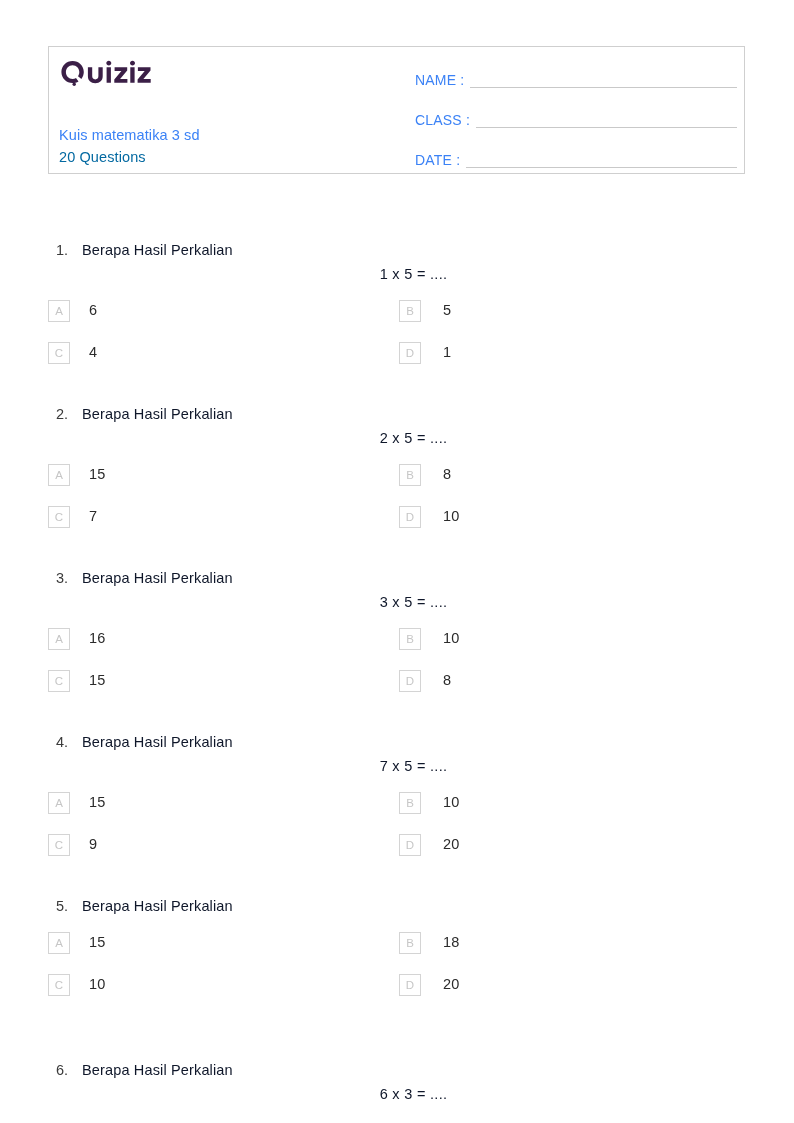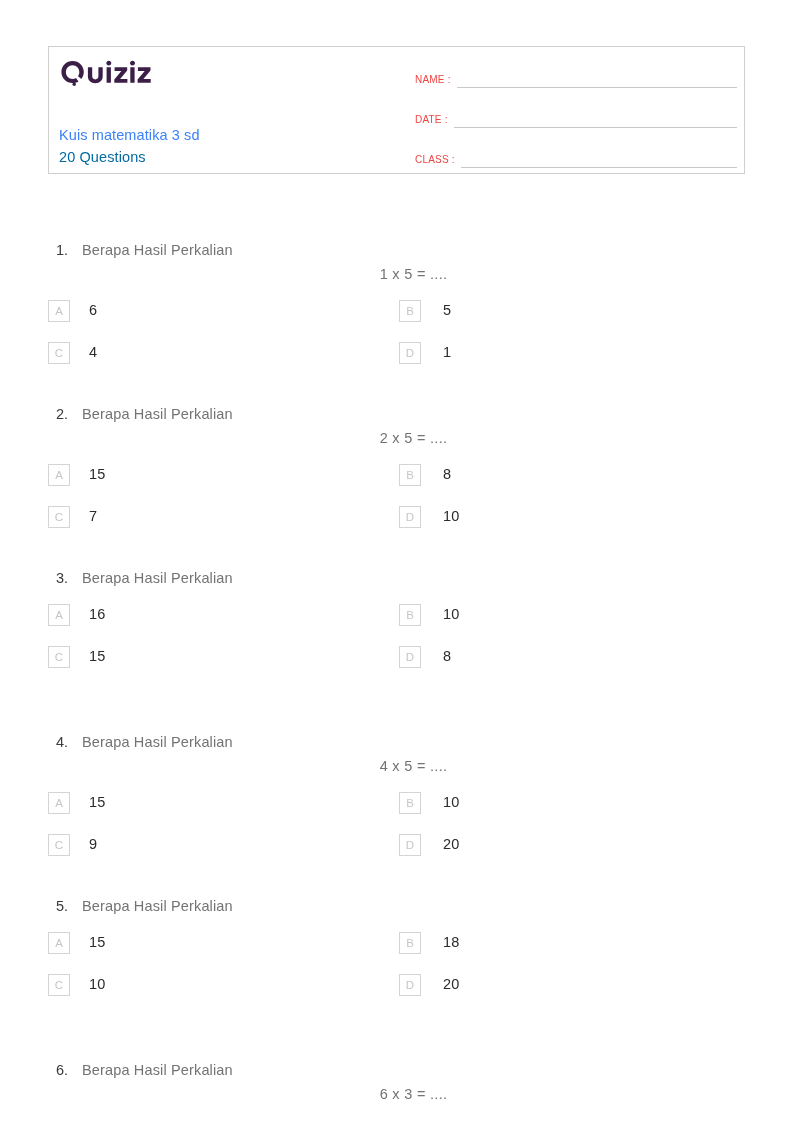--- a/index.html
+++ b/index.html
@@ -77,23 +77,23 @@
     width: 322px;
   }
   .field-row {
     display: flex;
     align-items: flex-end;
     height: 28px;
     margin-bottom: 12px;
   }
   .field-row:last-child { margin-bottom: 0; }
   .field-label {
-    font-size: 10px;
+    font-size: 14px;
     line-height: 18px;
-    color: #ef4444;
+    color: #3b82f6;
     white-space: nowrap;
     letter-spacing: 0.2px;
     padding-bottom: 2px;
     text-align: center;
   }
   .field-line {
     flex: 1 1 auto;
     height: 1px;
     background: #c9c9c9;
     margin-left: 6px;
@@ -125,21 +125,21 @@
     padding-right: 14px;
     box-sizing: border-box;
     font-size: 14.5px;
     line-height: 24px;
     color: #3a3a3a;
   }
   .q-text {
     flex: 1 1 auto;
     font-size: 14.5px;
     line-height: 24px;
-    color: #737373;
+    color: #0f172a;
     letter-spacing: 0.15px;
   }
   .q-line2 {
     display: block;
     letter-spacing: 0.3px;
     text-align: center;
   }
 
   .options {
     position: relative;
@@ -213,27 +213,27 @@
       <div class="quiz-title">Kuis matematika 3 sd</div>
       <div class="quiz-count">20 Questions</div>
     </div>
 
     <div class="fields">
       <div class="field-row">
         <span class="field-label">NAME :</span>
         <span class="field-line"></span>
       </div>
       <div class="field-row">
+        <span class="field-label">CLASS :</span>
+        <span class="field-line"></span>
+      </div>
+      <div class="field-row">
         <span class="field-label">DATE  :</span>
         <span class="field-line"></span>
       </div>
-      <div class="field-row">
-        <span class="field-label">CLASS :</span>
-        <span class="field-line"></span>
-      </div>
     </div>
 
   </div>
 
   <div class="questions" id="questions-list">
       <div class="question-block">
         <div class="q-head">
           <div class="q-num">1.</div>
           <div class="q-text"><span>Berapa Hasil Perkalian</span><span class="q-line2">1 x 5 = ....</span></div>
         </div>
@@ -284,21 +284,21 @@
             <div class="option col-right">
               <span class="opt-letter">D</span>
               <span class="opt-text">10</span>
             </div>
           </div>
         </div>
       </div>
       <div class="question-block">
         <div class="q-head">
           <div class="q-num">3.</div>
-          <div class="q-text"><span>Berapa Hasil Perkalian</span></div>
+          <div class="q-text"><span>Berapa Hasil Perkalian</span><span class="q-line2">3 x 5 = ....</span></div>
         </div>
         <div class="options">
           <div class="option-row">
             <div class="option col-left">
               <span class="opt-letter">A</span>
               <span class="opt-text">16</span>
             </div>
             <div class="option col-right">
               <span class="opt-letter">B</span>
               <span class="opt-text">10</span>
@@ -312,21 +312,21 @@
             <div class="option col-right">
               <span class="opt-letter">D</span>
               <span class="opt-text">8</span>
             </div>
           </div>
         </div>
       </div>
       <div class="question-block">
         <div class="q-head">
           <div class="q-num">4.</div>
-          <div class="q-text"><span>Berapa Hasil Perkalian</span><span class="q-line2">4 x 5 = ....</span></div>
+          <div class="q-text"><span>Berapa Hasil Perkalian</span><span class="q-line2">7 x 5 = ....</span></div>
         </div>
         <div class="options">
           <div class="option-row">
             <div class="option col-left">
               <span class="opt-letter">A</span>
               <span class="opt-text">15</span>
             </div>
             <div class="option col-right">
               <span class="opt-letter">B</span>
               <span class="opt-text">10</span>

